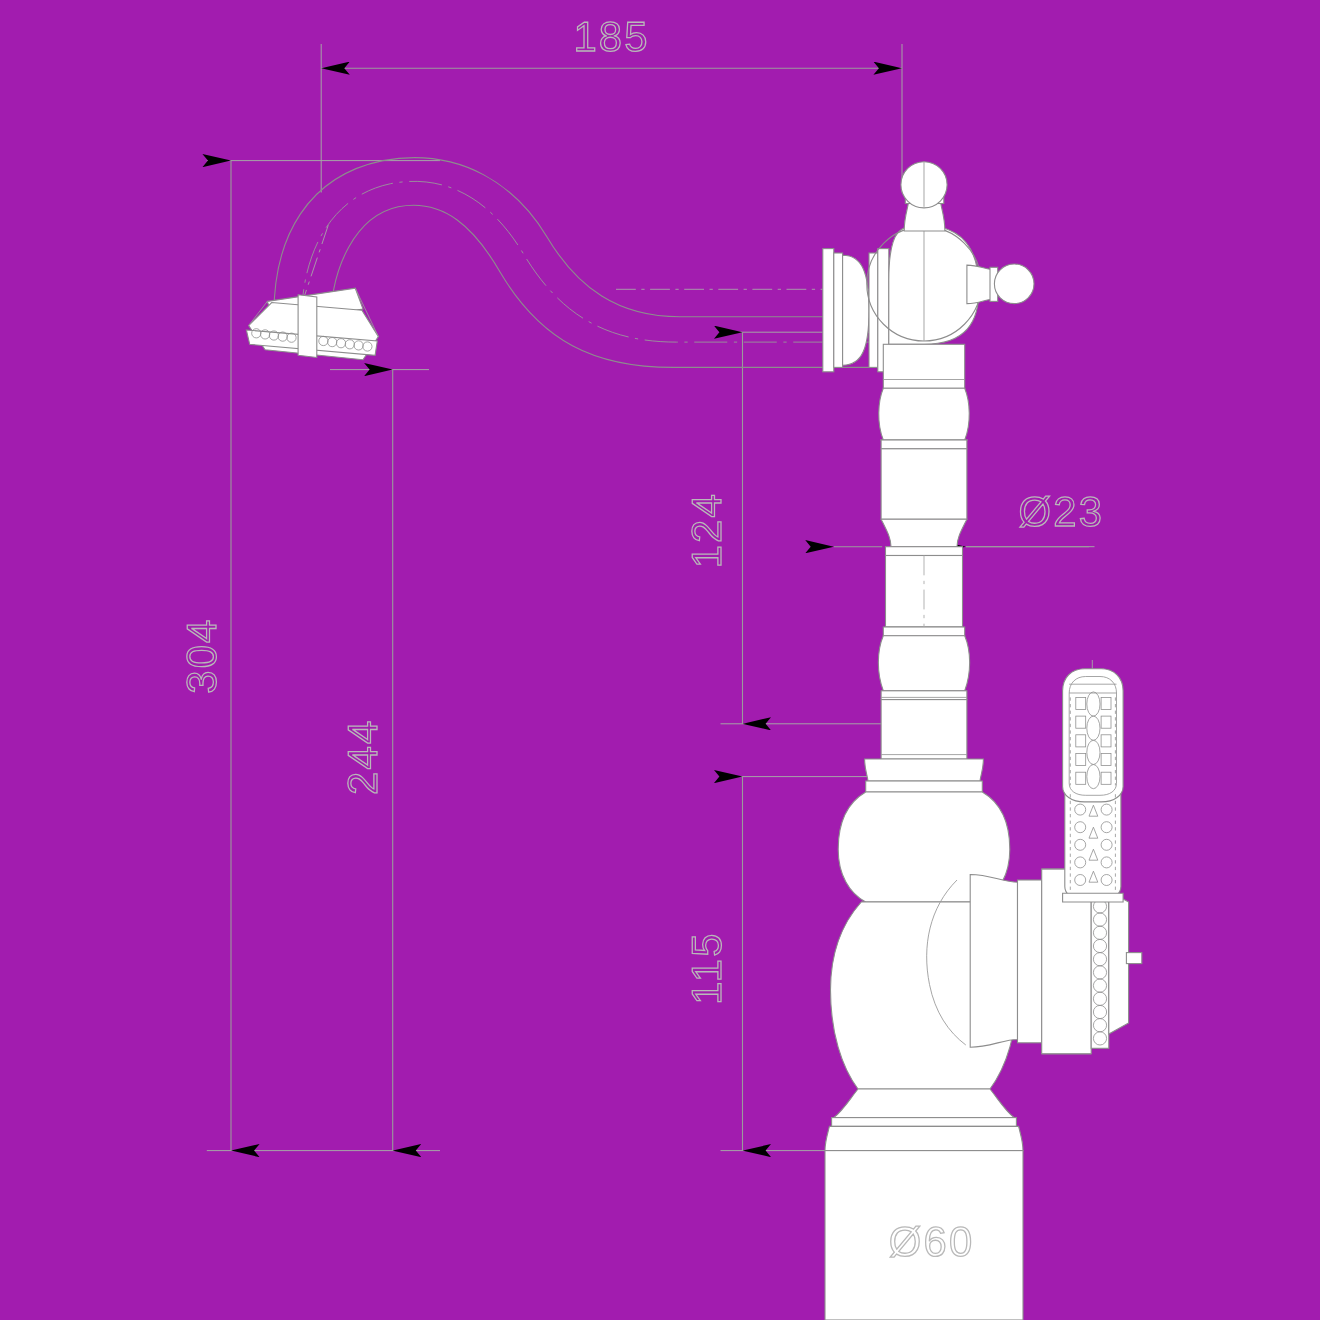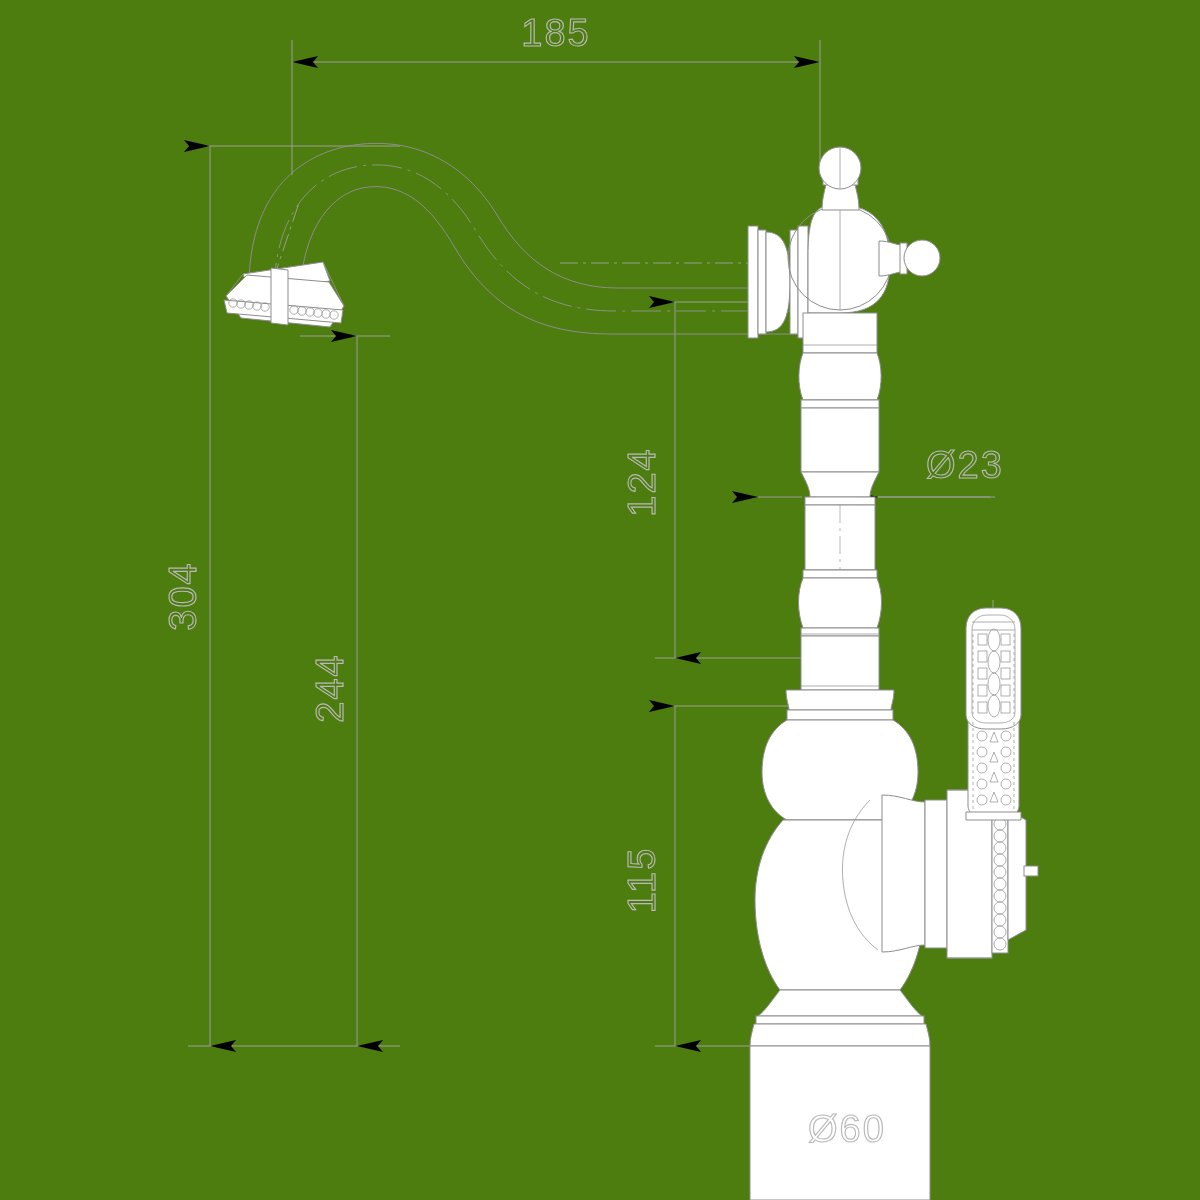--- a/index.html
+++ b/index.html
@@ -10,21 +10,21 @@
   body {
     width: 1200px;
     height: 1200px;
     font-family: "Liberation Sans", sans-serif;
     overflow: hidden;
   }
   #drawing-root {
     position: relative;
     width: 1200px;
     height: 1200px;
-    background: #4d7c0f;
+    background: #a21caf;
   }
   svg.cad {
     position: absolute;
     left: 0;
     top: 0;
     width: 1200px;
     height: 1200px;
     display: block;
   }
   .obj    { fill: none; stroke: #8d8d8d; stroke-width: 1; }

